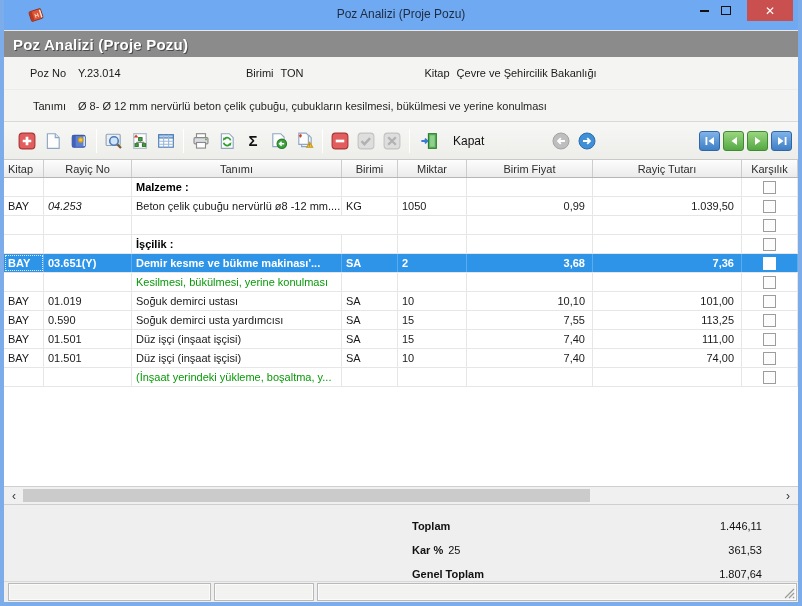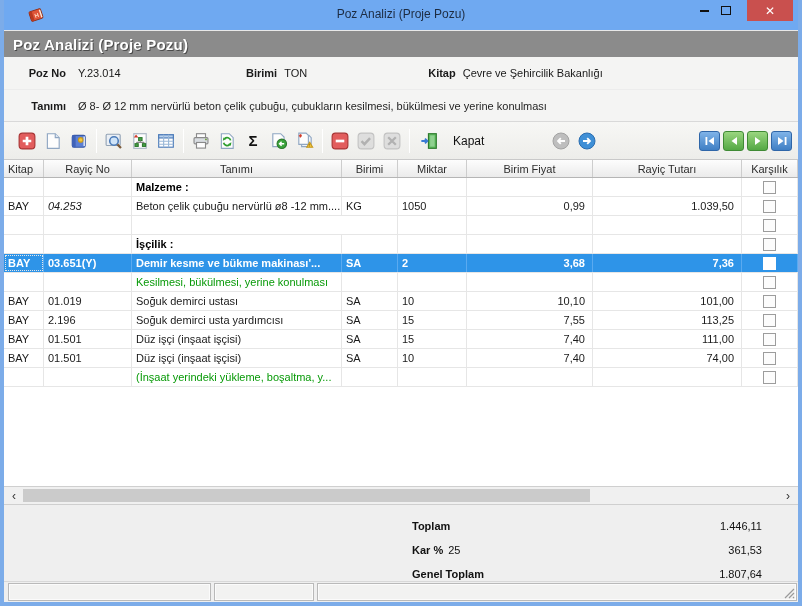--- a/index.html
+++ b/index.html
@@ -19,21 +19,21 @@
   .btn-close{width:46px;height:21px;background:#c9504e;color:#fff;display:flex;align-items:center;justify-content:center;
     font-size:12px;font-weight:bold;margin-left:10px;}
   
   .gray-header{height:27px;background:#8b8b8b;border-top:1px solid #e8e8e8;flex:0 0 auto;
     display:flex;align-items:center;padding-left:9px;}
   .gray-header span{font-size:15px;font-weight:bold;color:#fff;text-shadow:1px 1px 0 #4a4a4a;letter-spacing:.2px;}
   
   .info{height:65px;background:#f4f4f3;flex:0 0 auto;border-bottom:1px solid #d9d9d9;}
   .info-row{height:32px;display:flex;align-items:center;}
   .info-row.first{border-bottom:1px solid #ececec;height:33px;}
-  .ilabel{font-weight:bold;display:inline-block;text-align:right;}
+  .ilabel{font-weight:normal;display:inline-block;text-align:right;}
   .ilabel.w1{width:50px;margin-left:12px;}
   .ival{margin-left:12px;}
   .ival.w1{width:168px;}
   .ival.w2{width:144px;margin-left:7px;}
   .ival.kitap{margin-left:7px;}
   .ival.tanim{color:#1f1f1f;}
   
   .toolbar{height:38px;background:linear-gradient(#f7f7f5,#ededea);flex:0 0 auto;display:flex;align-items:center;
     border-bottom:1px solid #c9c9c9;padding-left:10px;}
   .tbtn{height:26px;min-width:26px;display:flex;align-items:center;justify-content:center;border-radius:3px;padding:0 2px;}
@@ -374,21 +374,21 @@
           <div class="gcell" style="width: 56px;">SA</div>
           <div class="gcell" style="width: 69px;">10</div>
           <div class="gcell r" style="width: 126px;">10,10</div>
           <div class="gcell r" style="width: 149px;">101,00</div>
           <div class="gcell c" style="width: 56px;">
             <span class="cb"></span>
           </div>
         </div>
         <div class="grow ">
           <div class="gcell" style="width: 40px;">BAY</div>
-          <div class="gcell" style="width: 88px;">2.196</div>
+          <div class="gcell" style="width: 88px;">0.590</div>
           <div class="gcell" style="width: 210px;">Soğuk demirci usta yardımcısı</div>
           <div class="gcell" style="width: 56px;">SA</div>
           <div class="gcell" style="width: 69px;">15</div>
           <div class="gcell r" style="width: 126px;">7,55</div>
           <div class="gcell r" style="width: 149px;">113,25</div>
           <div class="gcell c" style="width: 56px;">
             <span class="cb"></span>
           </div>
         </div>
         <div class="grow ">

